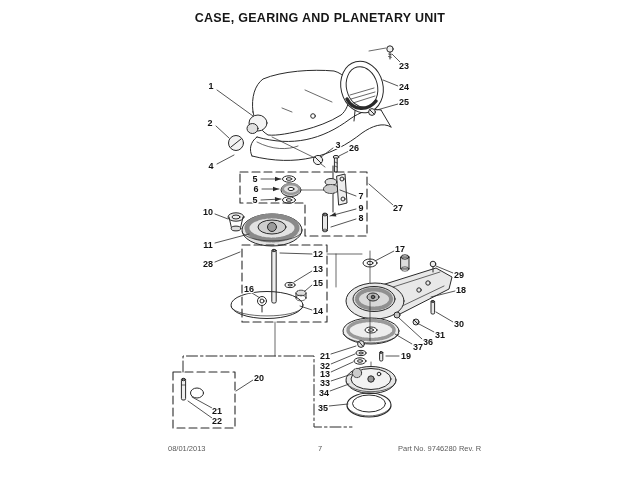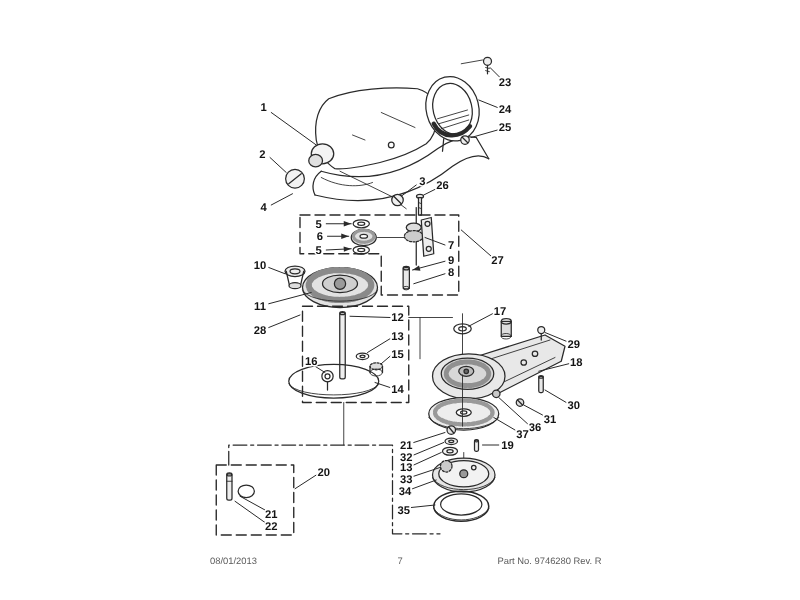--- a/index.html
+++ b/index.html
@@ -18,20 +18,21 @@
      font-family:"Liberation Sans",sans-serif;font-size:9px;font-weight:bold;}
   #diagram .dashbox{stroke-dasharray:8,4;stroke-width:1.1;}
   #diagram .dashdot{stroke-dasharray:11,3,2.5,3;stroke-width:1;}
   #diagram .thin{stroke-width:.7;}
 </style>
 </head>
 <body>
 
 <div class="page">
 
+  <div class="title">CASE, GEARING AND PLANETARY UNIT</div>
 
   <svg id="diagram" width="640" height="480" viewBox="0 0 640 480">
 
     <g>
       <path style="fill:#fff" d="M253,112 C251,97 255,85 263,79 C282,71 312,69 334,71 C345,74 351,83 350,94 C349,104 346,111 341,115 C330,122 316,127 304,130 C291,133 277,136 268,135 C260,130 255,122 253,112 Z"></path>
       <line class="thin" x1="305" y1="90" x2="332" y2="102"></line>
       <line class="thin" x1="282" y1="108" x2="292" y2="112"></line>
       <circle cx="313" cy="116" r="2.3"></circle>
 
       <ellipse style="fill:#f4f4f4" cx="258" cy="123" rx="9" ry="8"></ellipse>

